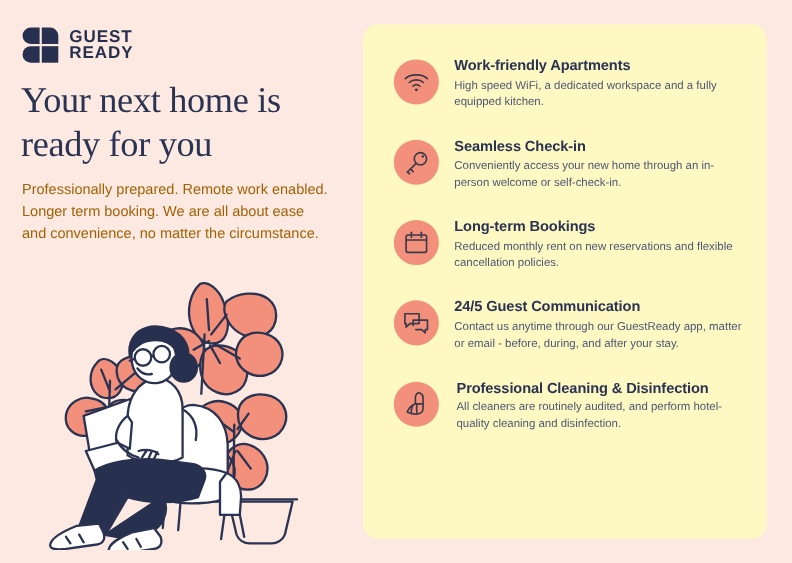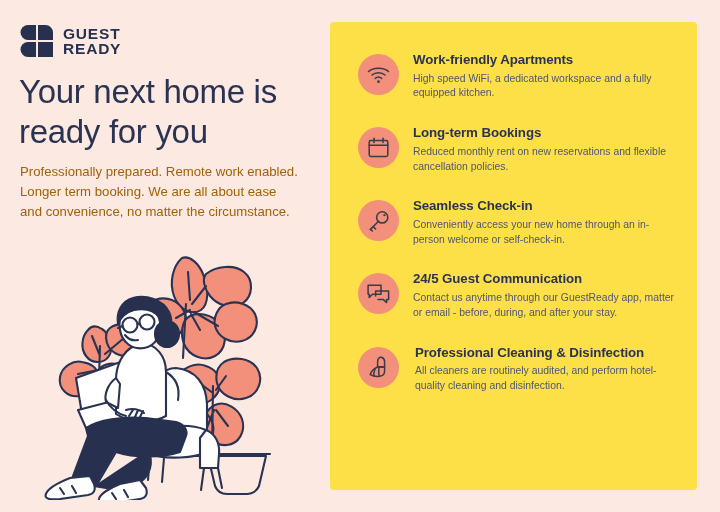--- a/index.html
+++ b/index.html
@@ -52,20 +52,21 @@
     position: absolute;
     left: 19px;
     top: 72px;
     width: 300px;
     font-size: 33px;
     font-weight: 300;
     line-height: 1.22;
     letter-spacing: -0.3px;
     color: #2A3352;
     margin: 0;
+    font-family: Liberation Serif, serif;
   }
   .subcopy {
     position: absolute;
     left: 20px;
     top: 162px;
     width: 280px;
     font-size: 13.2px;
     font-weight: 400;
     line-height: 1.52;
     color: #a16207;
@@ -80,22 +81,22 @@
     height: 262px;
   }
 
   
   .card {
     position: absolute;
     left: 330px;
     top: 22px;
     width: 367px;
     height: 468px;
-    background: #fde047;
-    border-radius: 4px;
+    background: #fef9c3;
+    border-radius: 14px;
     text-decoration: underline;
   }
   .feature-list {
     position: absolute;
     left: 0; top: 0;
     width: 100%;
     padding: 30px 0 0 0;
     box-sizing: border-box;
   }
   .feature {
@@ -250,55 +251,55 @@
           </svg>
         </div>
         <div class="feature-text">
           <p class="feature-title">Work-friendly Apartments</p>
           <p class="feature-desc">High speed WiFi, a dedicated workspace and a fully equipped kitchen.</p>
         </div>
       </div>
 
       <div class="feature">
         <div class="feature-icon">
+          <svg width="22" height="22" viewBox="0 0 22 22">
+            <g fill="none" stroke="#3A3A4A" stroke-width="1.5" stroke-linecap="round" stroke-linejoin="round">
+              <circle cx="14.2" cy="7.4" r="5.6"></circle>
+              <path d="M10.3 11.5 L2.4 19.4"></path>
+              <path d="M5.2 16.6 L7.6 19.0"></path>
+              <path d="M2.4 19.4 L4.4 21.0"></path>
+            </g>
+            <circle cx="16.4" cy="5.2" r="1.1" fill="#3A3A4A"></circle>
+          </svg>
+        </div>
+        <div class="feature-text">
+          <p class="feature-title">Seamless Check-in</p>
+          <p class="feature-desc">Conveniently access your new home through an in-person welcome or self-check-in.</p>
+        </div>
+      </div>
+
+      <div class="feature">
+        <div class="feature-icon">
           <svg width="21" height="21" viewBox="0 0 21 21">
             <g fill="none" stroke="#3A3A4A" stroke-width="1.5" stroke-linecap="round" stroke-linejoin="round">
               <rect x="1.2" y="3.6" width="18.6" height="15.8" rx="1.6"></rect>
               <path d="M1.2 8.2 H19.8"></path>
               <path d="M6 1.2 V5.6"></path>
               <path d="M15 1.2 V5.6"></path>
             </g>
           </svg>
         </div>
         <div class="feature-text">
           <p class="feature-title">Long-term Bookings</p>
           <p class="feature-desc">Reduced monthly rent on new reservations and flexible cancellation policies.</p>
         </div>
       </div>
 
       <div class="feature">
         <div class="feature-icon">
-          <svg width="22" height="22" viewBox="0 0 22 22">
-            <g fill="none" stroke="#3A3A4A" stroke-width="1.5" stroke-linecap="round" stroke-linejoin="round">
-              <circle cx="14.2" cy="7.4" r="5.6"></circle>
-              <path d="M10.3 11.5 L2.4 19.4"></path>
-              <path d="M5.2 16.6 L7.6 19.0"></path>
-              <path d="M2.4 19.4 L4.4 21.0"></path>
-            </g>
-            <circle cx="16.4" cy="5.2" r="1.1" fill="#3A3A4A"></circle>
-          </svg>
-        </div>
-        <div class="feature-text">
-          <p class="feature-title">Seamless Check-in</p>
-          <p class="feature-desc">Conveniently access your new home through an in-person welcome or self-check-in.</p>
-        </div>
-      </div>
-
-      <div class="feature">
-        <div class="feature-icon">
           <svg width="23" height="21" viewBox="0 0 23 21">
             <g fill="none" stroke="#3A3A4A" stroke-width="1.5" stroke-linecap="round" stroke-linejoin="round">
               <path d="M1.1 2.2 H14.0 V11.2 H5.5 L2.2 14.4 V11.2 H1.1 Z"></path>
               <path d="M8.6 13.0 V8.0 H21.6 V16.6 H19.6 V19.6 L16.4 16.6 H11.0"></path>
             </g>
           </svg>
         </div>
         <div class="feature-text">
           <p class="feature-title">24/5 Guest Communication</p>
           <p class="feature-desc">Contact us anytime through our GuestReady app, matter or email - before, during, and after your stay.</p>

